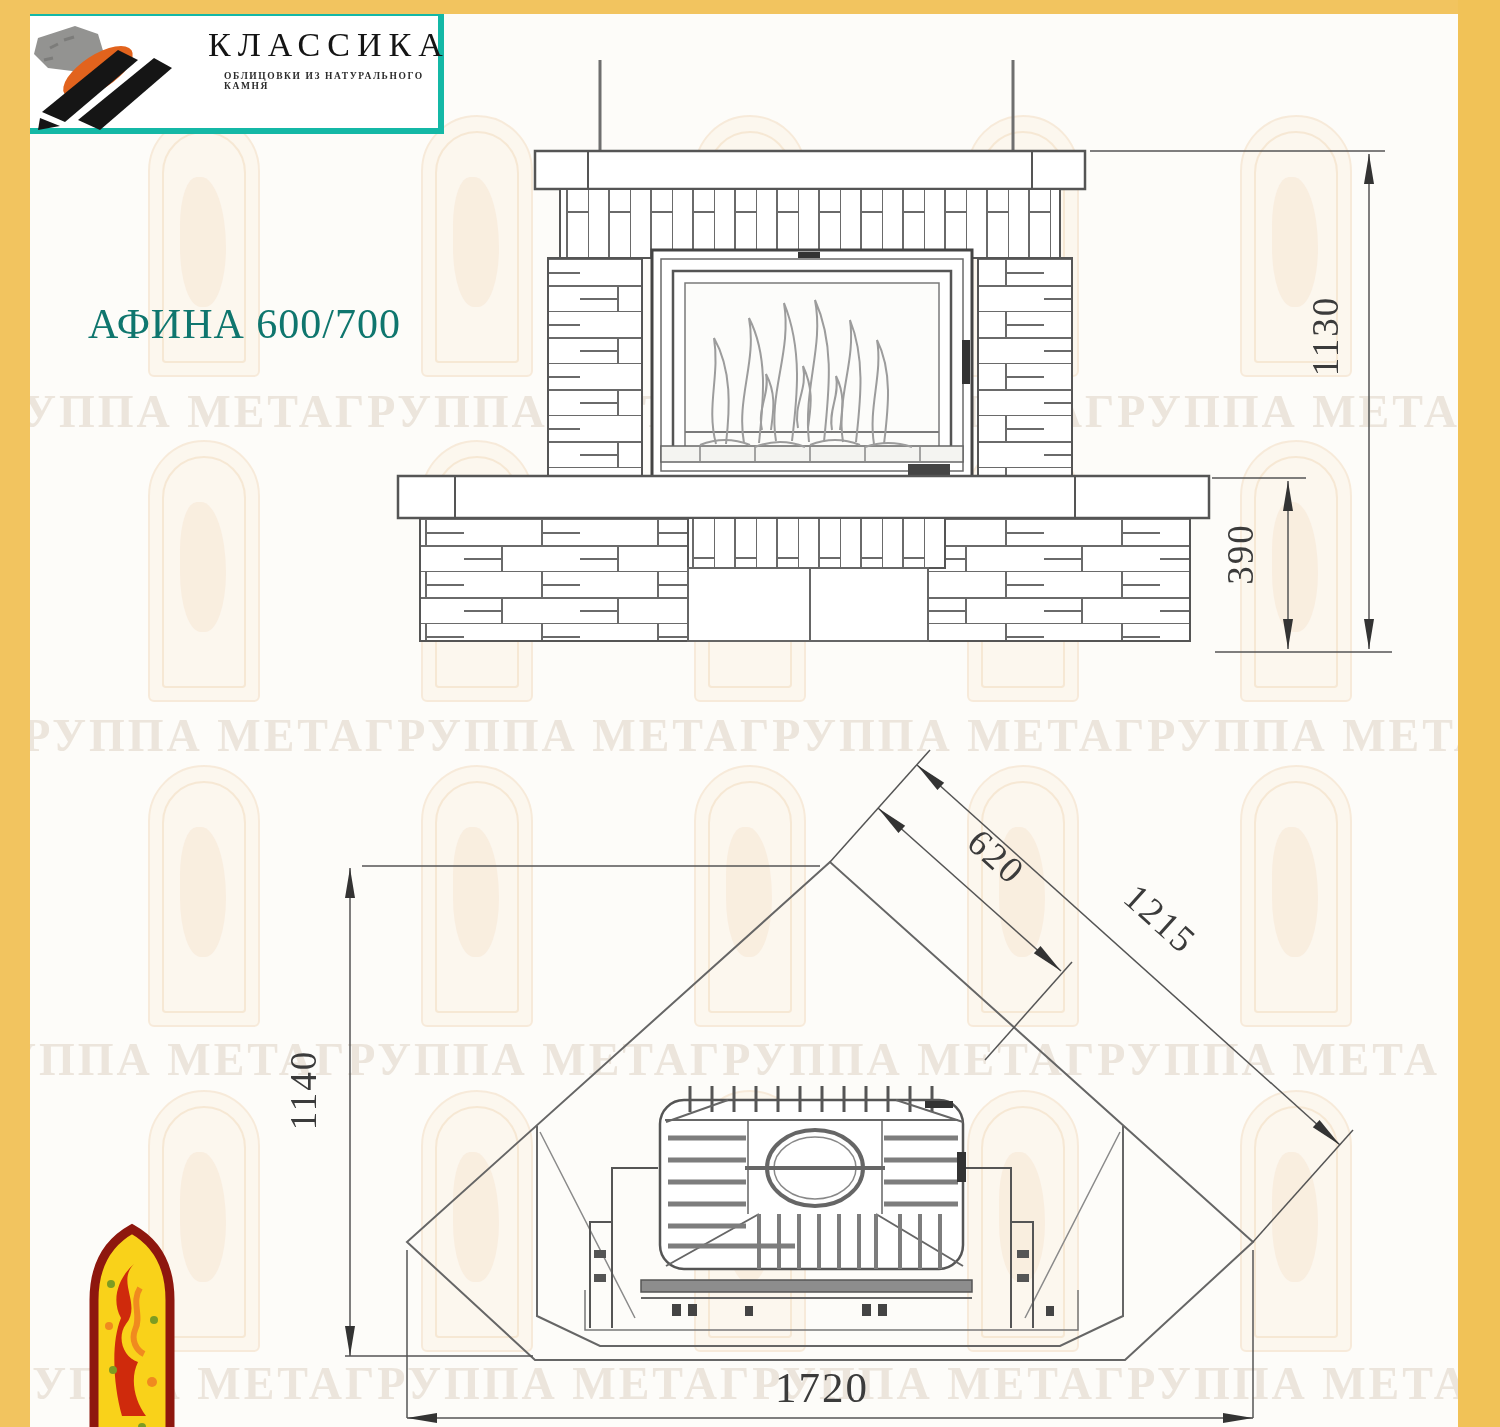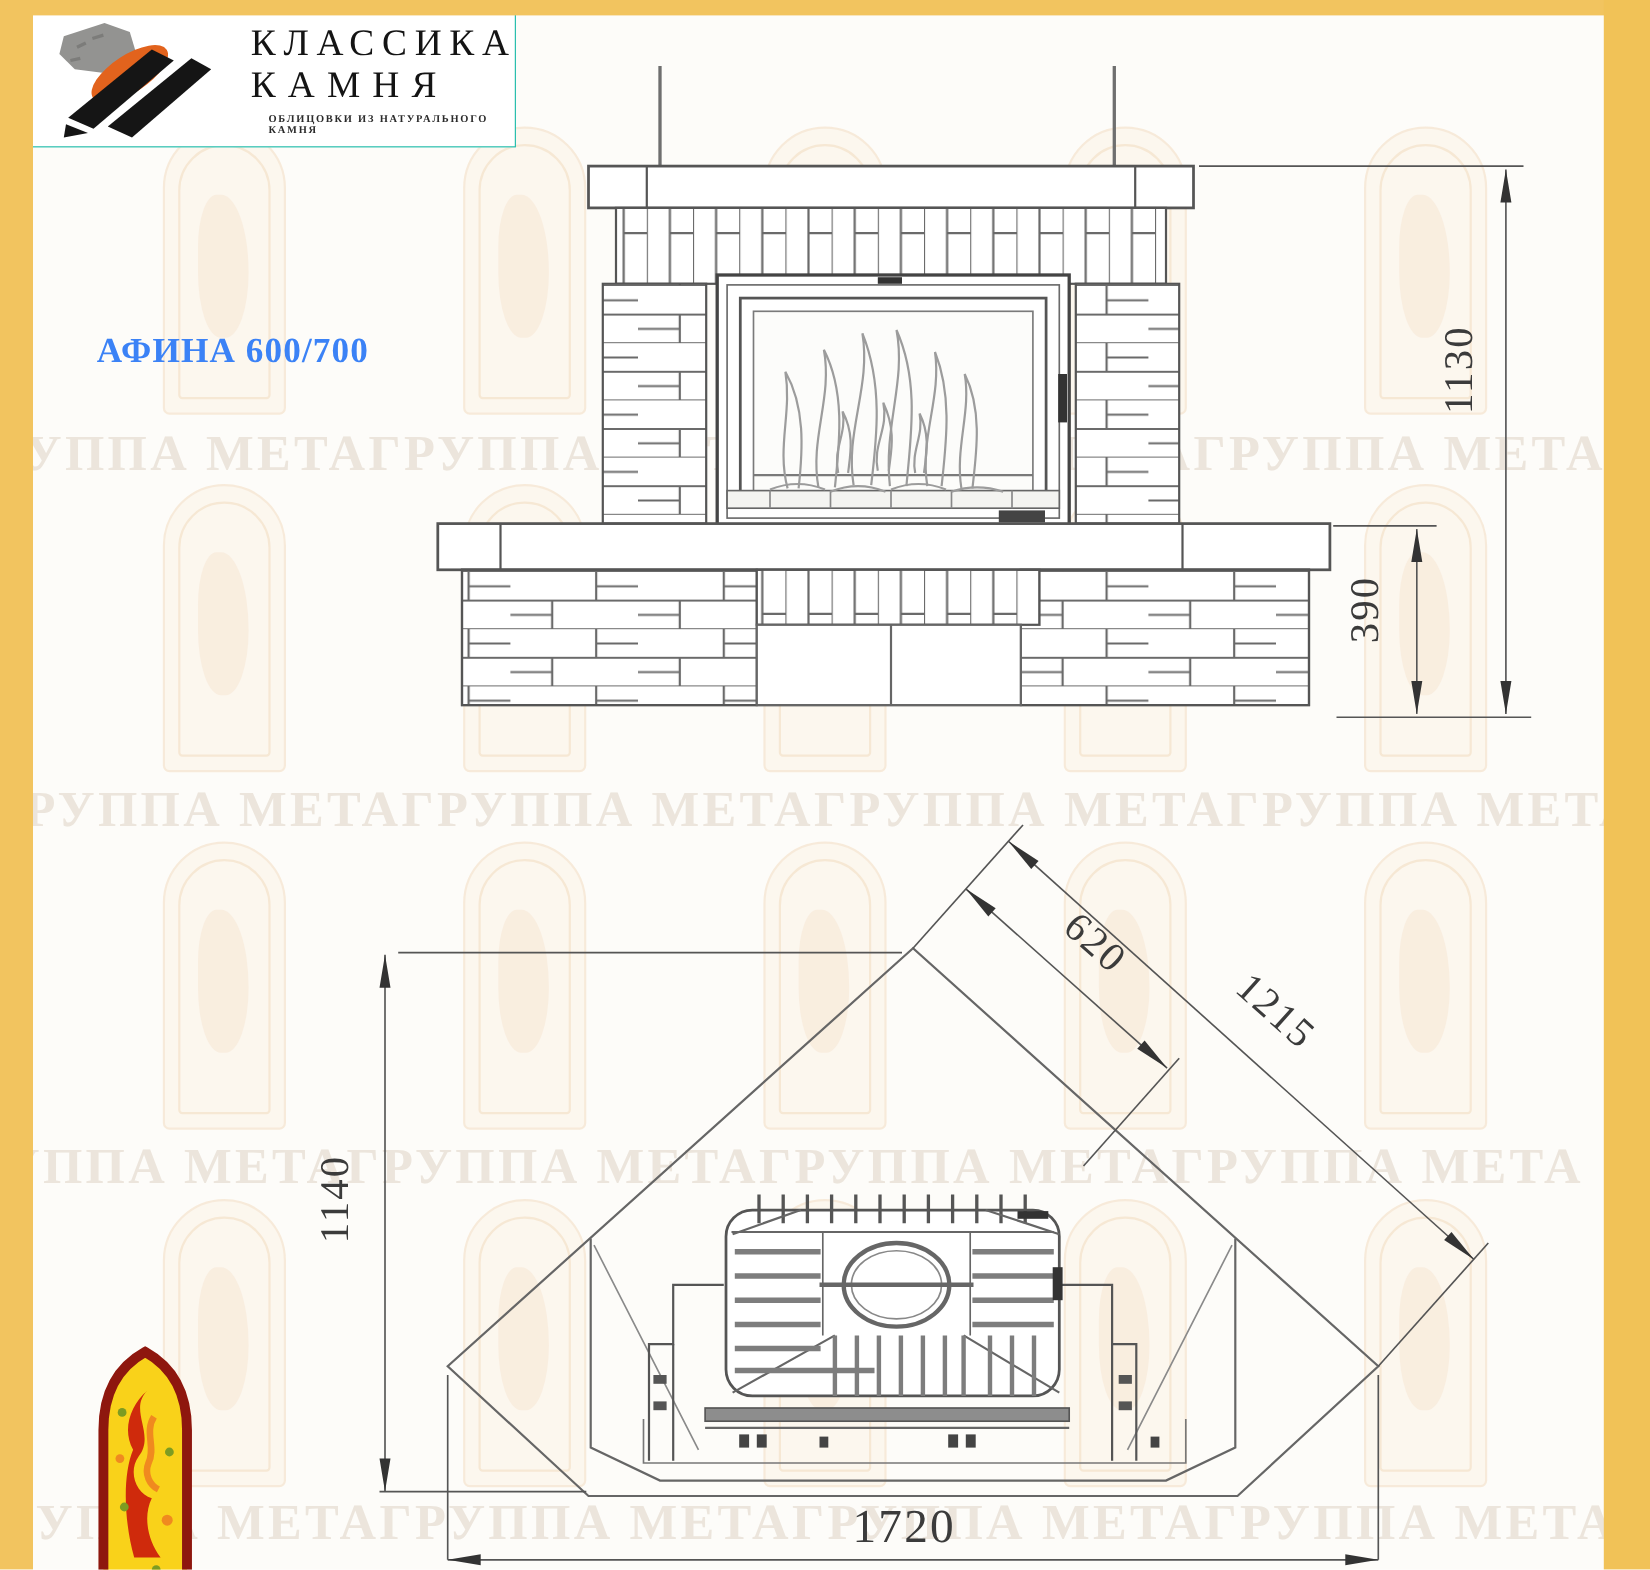--- a/index.html
+++ b/index.html
@@ -25,32 +25,32 @@
     content:"";position:absolute;left:30px;top:60px;width:46px;height:130px;
     background:#f7e3cb;border-radius:40% 60% 50% 50%;
   }
   .wm-row{
     position:absolute;white-space:nowrap;overflow:hidden;width:1500px;
     font-family:"Liberation Serif",serif;font-weight:bold;font-size:46px;
     letter-spacing:3px;color:#ece5dc;
   }
   
   .logo-box{
-    position:absolute;left:29px;top:10px;width:440px;height:124px;z-index:10;
-    background:#ffffff;border:1px solid #14b8a6;box-sizing:border-box;
+    position:absolute;left:4px;top:10px;width:440px;height:124px;z-index:10;
+    background:#ffffff;border:6px solid #14b8a6;box-sizing:border-box;
   }
   .logo-graphic{position:absolute;left:10px;top:4px;}
   .logo-text{position:absolute;left:198px;top:10px;color:#141414;}
   .logo-line1{font-size:34px;letter-spacing:7px;line-height:38px;}
   .logo-line2{font-size:34px;letter-spacing:11px;line-height:38px;}
   .logo-tagline{font-size:9.5px;letter-spacing:1.6px;margin-top:7px;color:#2b2b2b;font-weight:bold;margin-left:16px;}
   
   .title{
     position:absolute;left:88px;top:300px;z-index:10;
-    font-size:32px;font-weight:bold;letter-spacing:1px;color:#3b82f6;
+    font-size:42px;font-weight:normal;letter-spacing:1px;color:#0f766e;
   }
   
   .drawing{position:absolute;left:0;top:0;z-index:5;}
   .dimtxt{font-family:"Liberation Serif",serif;font-size:37px;fill:#3b3b3b;letter-spacing:2px;}
   .dimbig{font-family:"Liberation Serif",serif;font-size:43px;fill:#3b3b3b;letter-spacing:2px;}
   
   .emblem{position:absolute;left:84px;top:1222px;z-index:12;}
 </style>
 </head>
 <body>
@@ -88,21 +88,20 @@
     <svg class="logo-graphic" width="185" height="115" viewBox="0 0 185 115">
       <path d="M18,18 L55,6 L78,14 L84,34 L60,52 L28,48 L14,34 Z" fill="#939391"></path>
       <path d="M30,28 l8,-4 M44,20 l10,-3 M24,40 l9,-2" stroke="#7c7c7a" stroke-width="3" fill="none"></path>
       <ellipse cx="78" cy="52" rx="40" ry="17" transform="rotate(-33 78 52)" fill="#e2631d"></ellipse>
       <path d="M22,92 L98,30 L118,40 L45,102 Z" fill="#151515"></path>
       <path d="M58,100 L134,38 L152,48 L80,110 Z" fill="#151515"></path>
       <path d="M20,98 l20,8 l-22,4 Z" fill="#151515"></path>
     </svg>
     <div class="logo-text">
       <div class="logo-line1">КЛАССИКА</div>
-      <div class="logo-line2">КАМНЯ</div>
       <div class="logo-tagline">ОБЛИЦОВКИ ИЗ НАТУРАЛЬНОГО КАМНЯ</div>
     </div>
   </div>
 
   <div class="title">АФИНА 600/700</div>
 
   <svg class="drawing" width="1500" height="1427" viewBox="0 0 1500 1427">
     <defs>
       <pattern id="ashlar" width="116" height="52" patternUnits="userSpaceOnUse">
         <path d="M0,26 H116 M0,52 H116 M78,0 V26 M38,26 V52 M78,13 H116 M0,39 H38" stroke="#6a6a6a" stroke-width="2" fill="none"></path>

